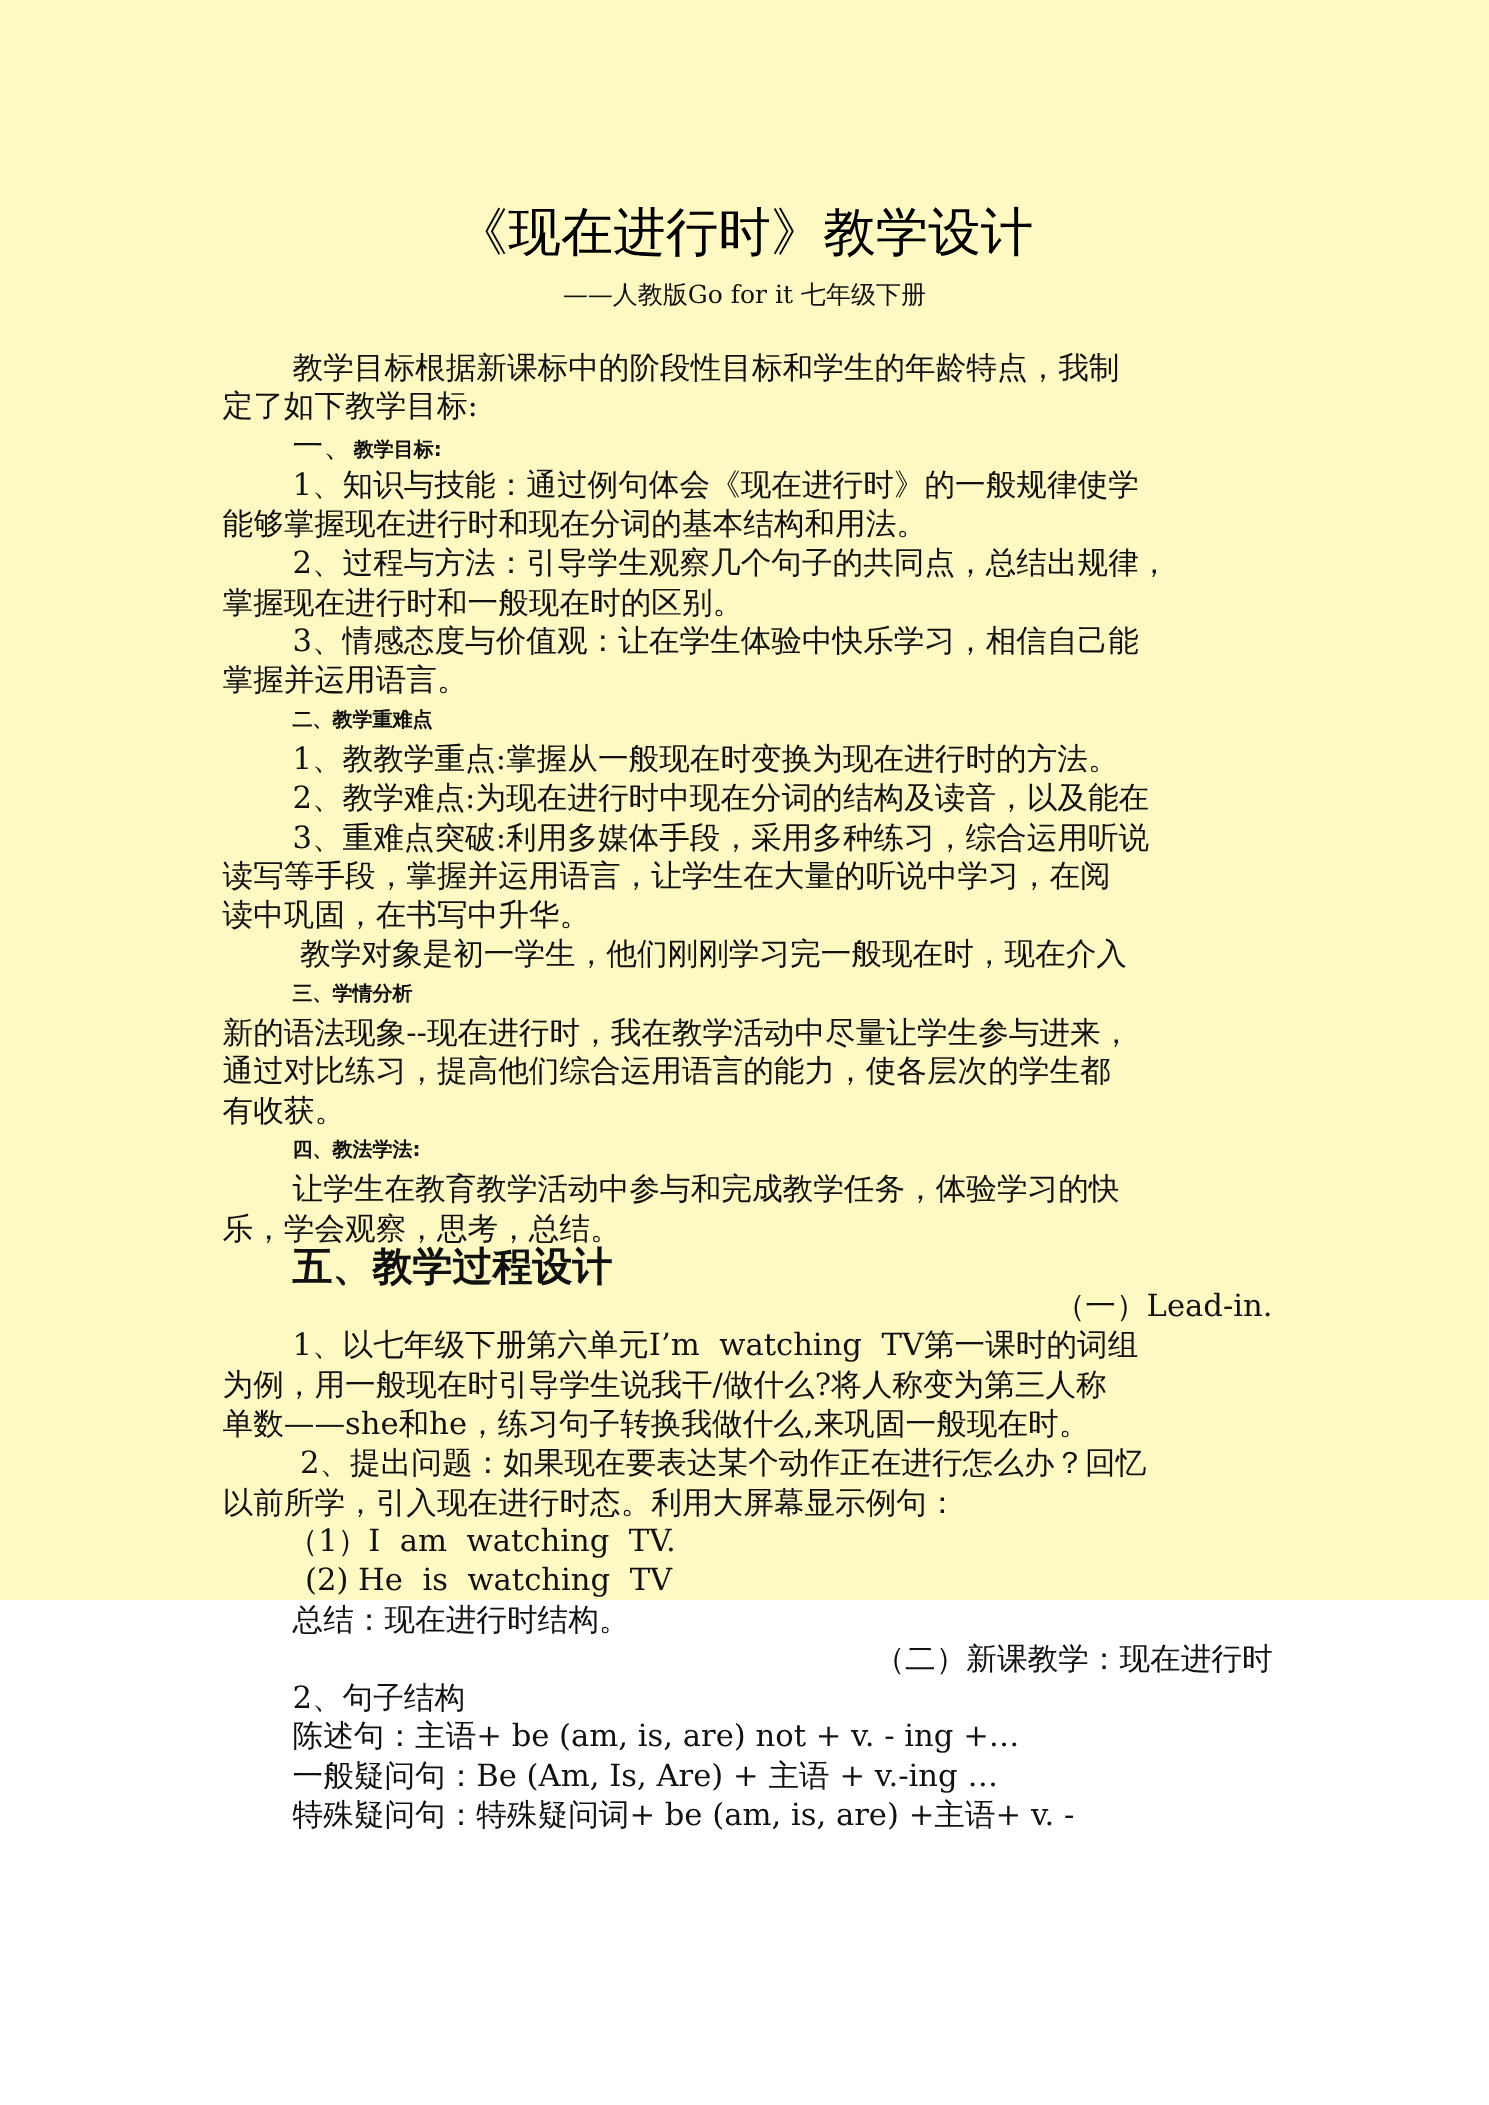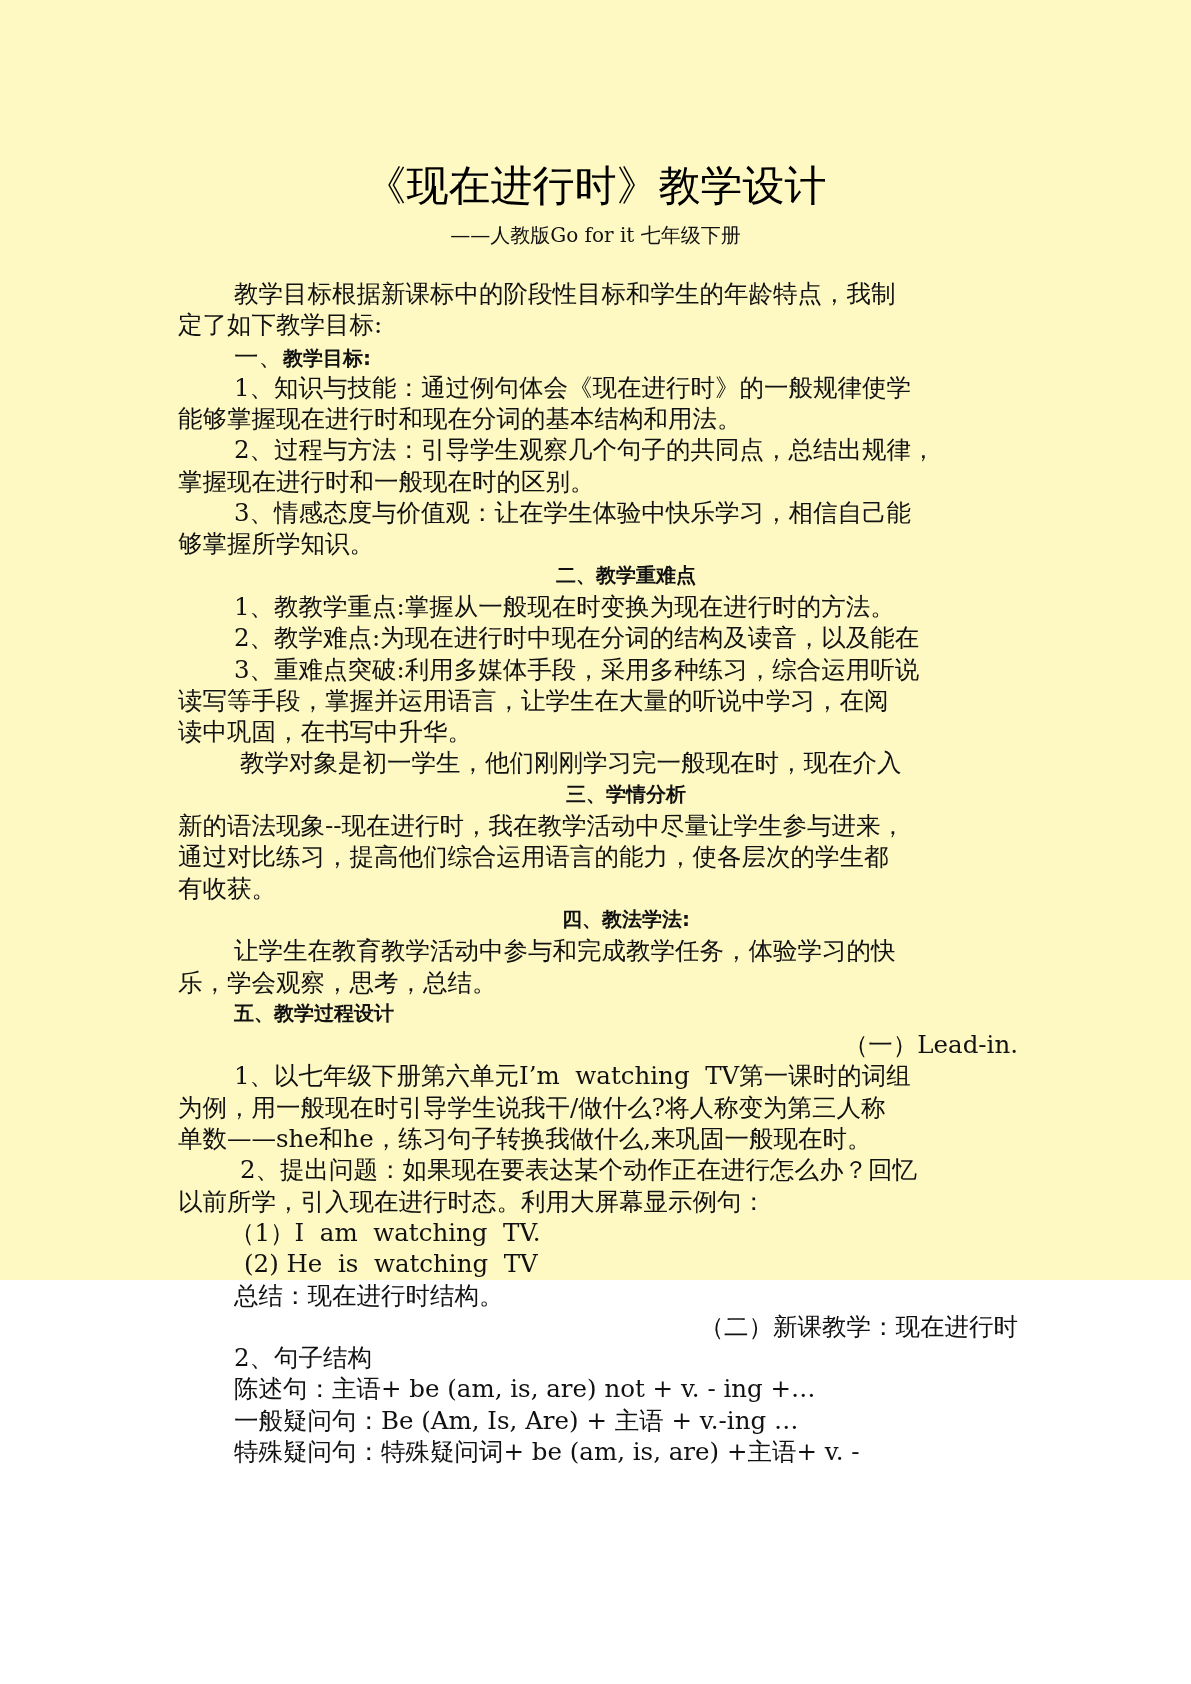--- a/index.html
+++ b/index.html
@@ -59,27 +59,26 @@
       white-space: pre;
       height: 31.3px;
       overflow: visible;
     }
     .ind2 { padding-left: 56px; }
     .ind1 { padding-left: 52px; text-align: right; }
     .ind3 { padding-left: 62px; }
     .heading {
       font-family: "DejaVu Sans", "Liberation Sans", sans-serif;
       font-weight: bold;
-      font-size: 20px;
-      text-align: center;
+      font-size: 16px;
     }
     .heading5 {
       font-family: Liberation Sans, sans-serif;
       font-weight: bold;
-      font-size: 20px;
+      font-size: 32px;
     }
   </style>
 </head>
 <body>
 
 <div class="page">
 
   <div class="title">《现在进行时》教学设计</div>
   <div class="subtitle">——人教版Go for it 七年级下册</div>
 
@@ -87,21 +86,21 @@
 
     <div class="line ind2">教学目标根据新课标中的阶段性目标和学生的年龄特点，我制</div>
     <div class="line">定了如下教学目标:</div>
 
     <div class="line ind2"><span>一、</span><span class="heading">教学目标:</span></div>
     <div class="line ind2">1、知识与技能：通过例句体会《现在进行时》的一般规律使学</div>
     <div class="line">能够掌握现在进行时和现在分词的基本结构和用法。</div>
     <div class="line ind2">2、过程与方法：引导学生观察几个句子的共同点，总结出规律，</div>
     <div class="line">掌握现在进行时和一般现在时的区别。</div>
     <div class="line ind2">3、情感态度与价值观：让在学生体验中快乐学习，相信自己能</div>
-    <div class="line">够掌握所学知识。</div>
+    <div class="line">掌握并运用语言。</div>
 
     <div class="line ind2 heading">二、教学重难点</div>
     <div class="line ind2">1、教教学重点:掌握从一般现在时变换为现在进行时的方法。</div>
     <div class="line ind2">2、教学难点:为现在进行时中现在分词的结构及读音，以及能在</div>
     <div class="line ind2">3、重难点突破:利用多媒体手段，采用多种练习，综合运用听说</div>
     <div class="line">读写等手段，掌握并运用语言，让学生在大量的听说中学习，在阅</div>
     <div class="line">读中巩固，在书写中升华。</div>
 
     <div class="line ind3">教学对象是初一学生，他们刚刚学习完一般现在时，现在介入</div>
     <div class="line ind2 heading">三、学情分析</div>

